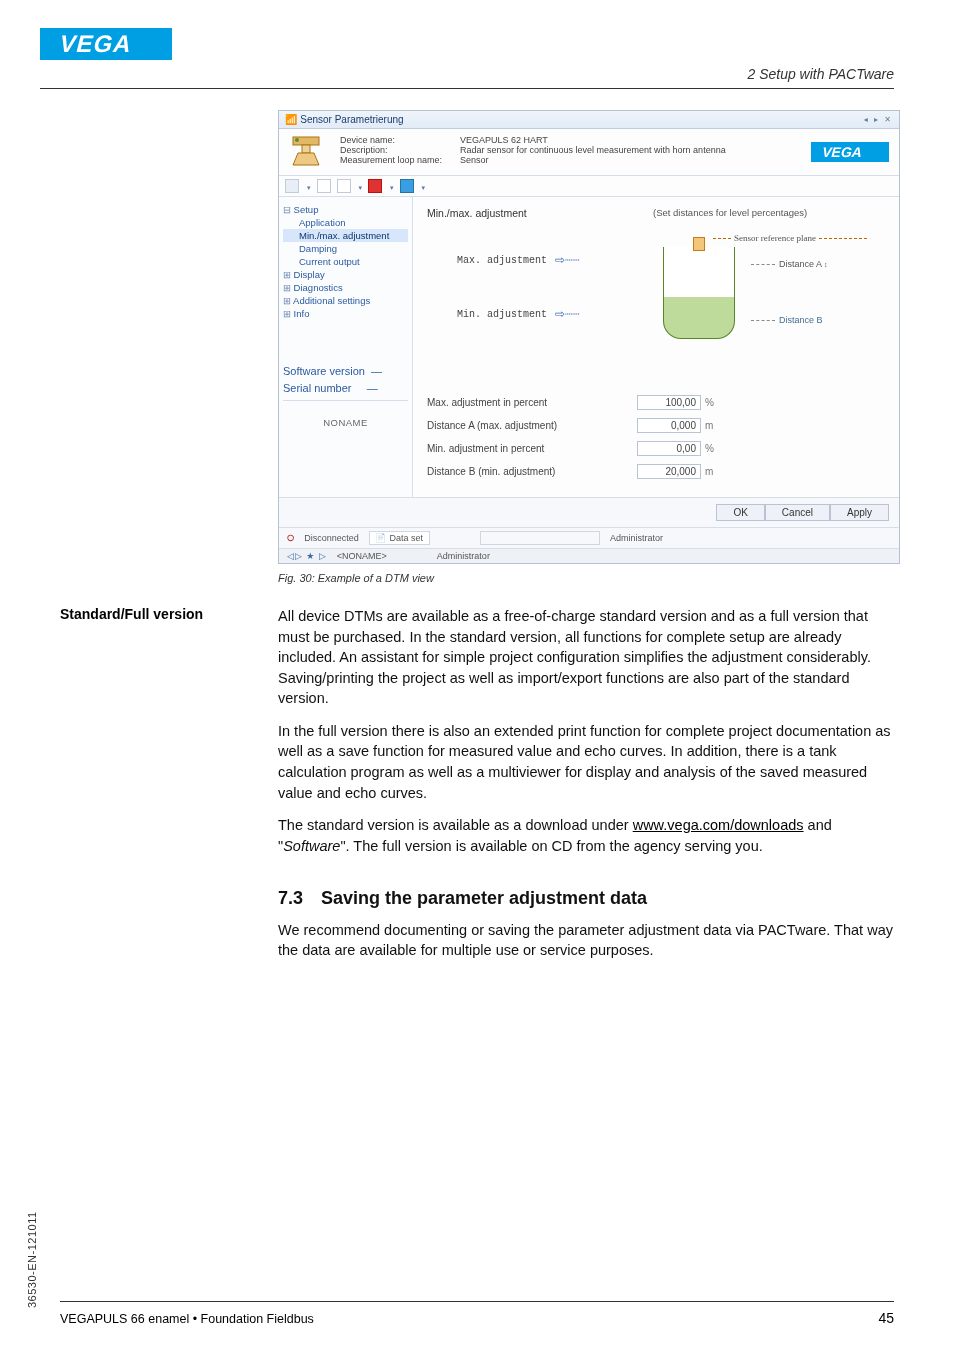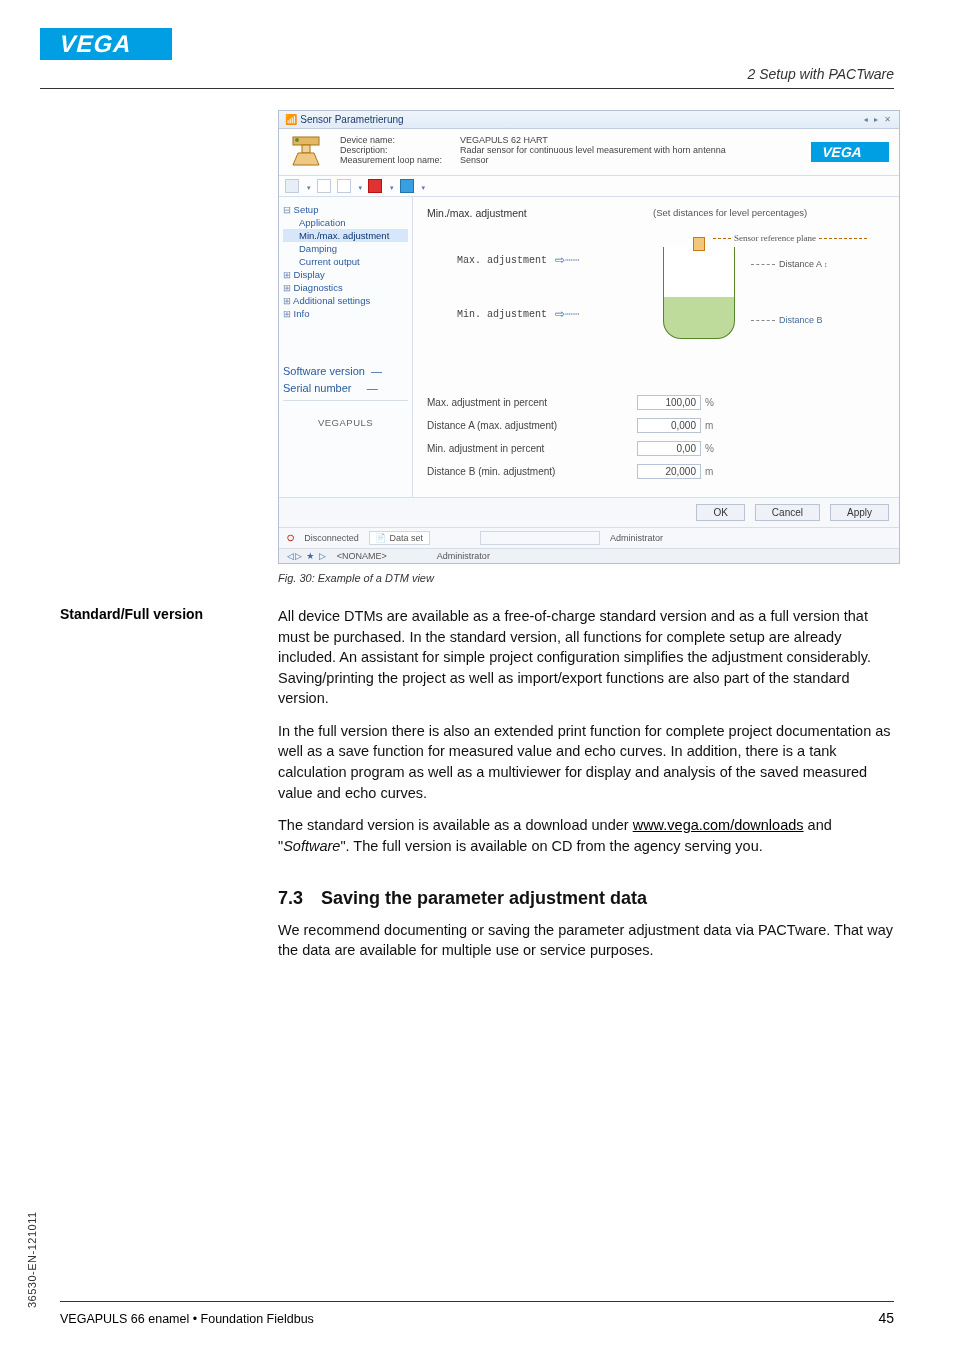--- a/index.html
+++ b/index.html
@@ -109,21 +109,21 @@
     content:""; display:inline-block; width:24px; height:0;
     border-top:1px dashed #888; margin-right:4px; vertical-align:middle;
   }
   .dist-lines .da::after{ content:" ↕"; font-size:7px;}
   .param-block { margin-top: 74px; display:flex; flex-direction:column; gap:8px; }
   .param-row { display:flex; align-items:center; font-size:10px; color:#444;}
   .param-row .plab { width:210px; }
   .param-row .pval { width:64px; border:1px solid #b8c3d3; background:#fff; text-align:right; padding:1px 4px; font-size:10px;}
   .param-row .punit { width:20px; padding-left:4px; color:#777; }
   .dtm-buttons {
-    border-top:1px solid #d6dee8; padding:6px 10px; display:flex; justify-content:flex-end; gap:10px;
+    border-top:1px solid #d6dee8; padding:6px 10px; display:flex; justify-content:flex-end; gap:0;
     background:#f6f8fb;
   }
   .dtm-buttons button {
     font-size:10px; padding:2px 16px; background:#eef2f8;
     border:1px solid #b8c3d3; color:#333;
   }
   .dtm-status {
     border-top:1px solid #d6dee8; padding:3px 8px;
     display:flex; align-items:center; gap:10px; font-size:9px; color:#555;
     background:#f6f8fb;
@@ -262,21 +262,21 @@
           <li class="leaf">Current output</li>
           <li class="expp">Display</li>
           <li class="expp">Diagnostics</li>
           <li class="expp">Additional settings</li>
           <li class="expp">Info</li>
         </ul>
         <div class="dtm-tree-sep"></div>
         <div class="tree-foot"><span>Software version</span>&nbsp;&nbsp;<span>—</span></div>
         <div class="tree-foot"><span>Serial number</span>&nbsp;&nbsp;&nbsp;&nbsp;&nbsp;<span>—</span></div>
         <div class="offline-box">
-          <div class="offline-text">VEGAPULS</div>
+          <div class="offline-text">NONAME</div>
         </div>
       </div>
 
       <div class="dtm-main">
         <div class="mm-title">Min./max. adjustment</div>
         <div class="mm-hint">(Set distances for level percentages)</div>
         <div class="ref-plane">Sensor reference plane</div>
 
         <div class="adj-row">
           <span class="lab">Max. adjustment</span>

